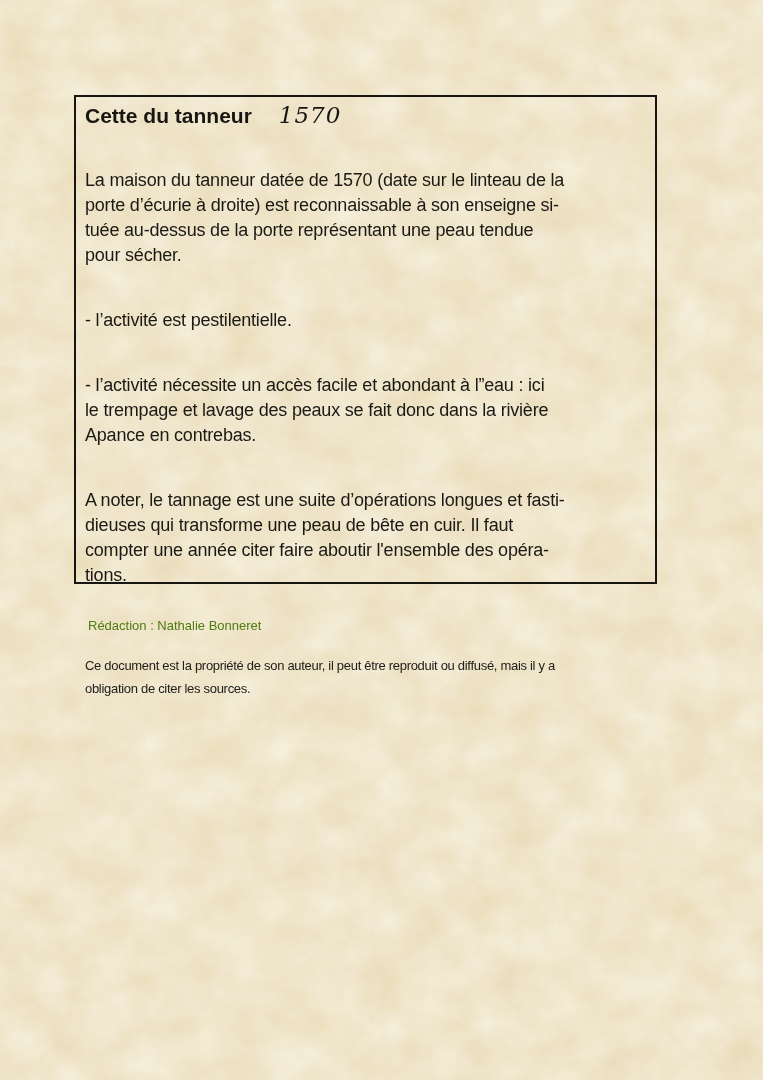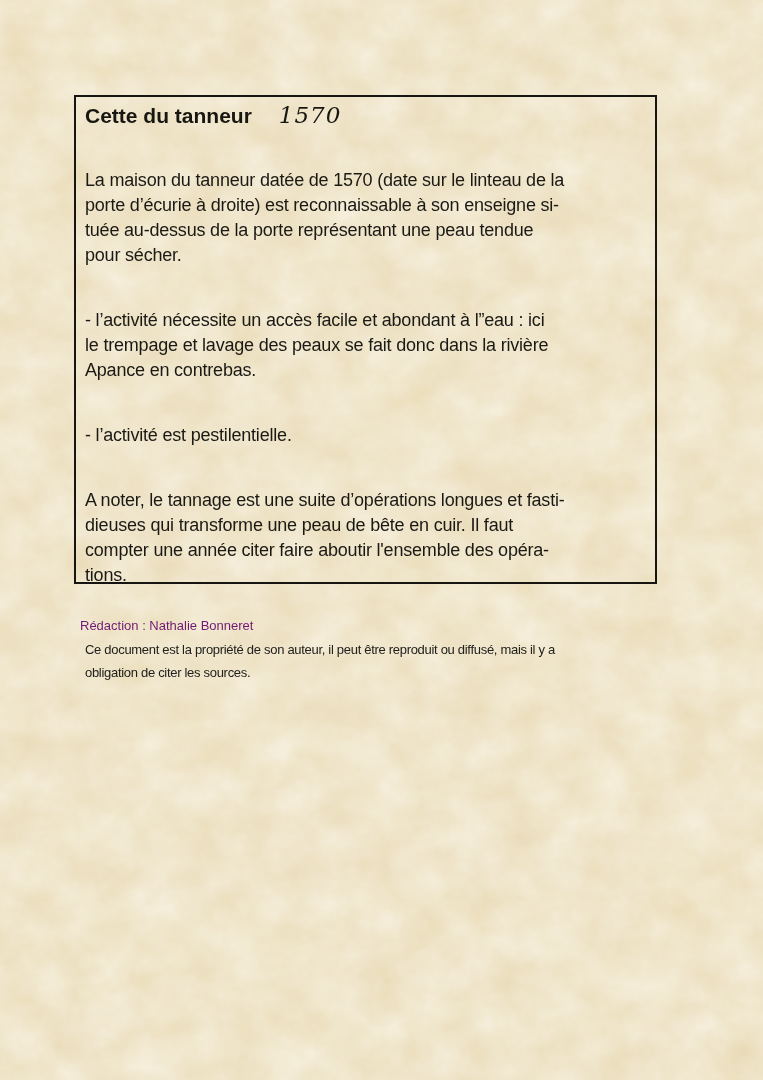--- a/index.html
+++ b/index.html
@@ -46,30 +46,30 @@
     font-size: 18px;
     line-height: 25px;
     letter-spacing: -0.2px;
     white-space: pre-line;
     margin-bottom: 3px;
     color: #1b1914;
     margin-top: 40px;
   }
   .credit {
     position: absolute;
-    left: 80px;
+    left: 88px;
     top: 618px;
     z-index: 1;
     font-size: 13px;
-    color: #701a75;
+    color: #4d7c0f;
   }
   .copyright {
     position: absolute;
     left: 85px;
-    top: 638px;
+    top: 654px;
     z-index: 1;
     font-size: 13px;
     line-height: 23px;
     letter-spacing: -0.3px;
     white-space: pre-line;
     width: 640px;
     color: #21201c;
   }
 </style>
 </head>
@@ -107,24 +107,24 @@
 
 <div class="info-box">
   <div class="box-title">
     <span>Cette du tanneur</span><span class="year">1570</span>
   </div>
   <div class="box-paragraphs">
     <p>La maison du tanneur datée de 1570 (date sur le linteau de la
 porte d’écurie à droite) est reconnaissable à son enseigne si-
 tuée au-dessus de la porte représentant une peau tendue
 pour sécher.</p>
+    <p>- l’activité est pestilentielle.</p>
     <p>- l’activité nécessite un accès facile et abondant à l”eau :  ici
 le trempage et lavage des peaux se fait donc dans la rivière
 Apance en contrebas.</p>
-    <p>- l’activité est pestilentielle.</p>
     <p>A noter, le tannage est une suite d’opérations longues et fasti-
 dieuses qui transforme une peau de bête en cuir.  Il faut
 compter une année citer faire aboutir l'ensemble des opéra-
 tions.</p>
   </div>
 </div>
 
 <div class="credit">Rédaction : Nathalie Bonneret</div>
 <div class="copyright">Ce document est la propriété de son auteur, il peut être reproduit ou diffusé, mais il y a
 obligation de citer les sources.</div>

